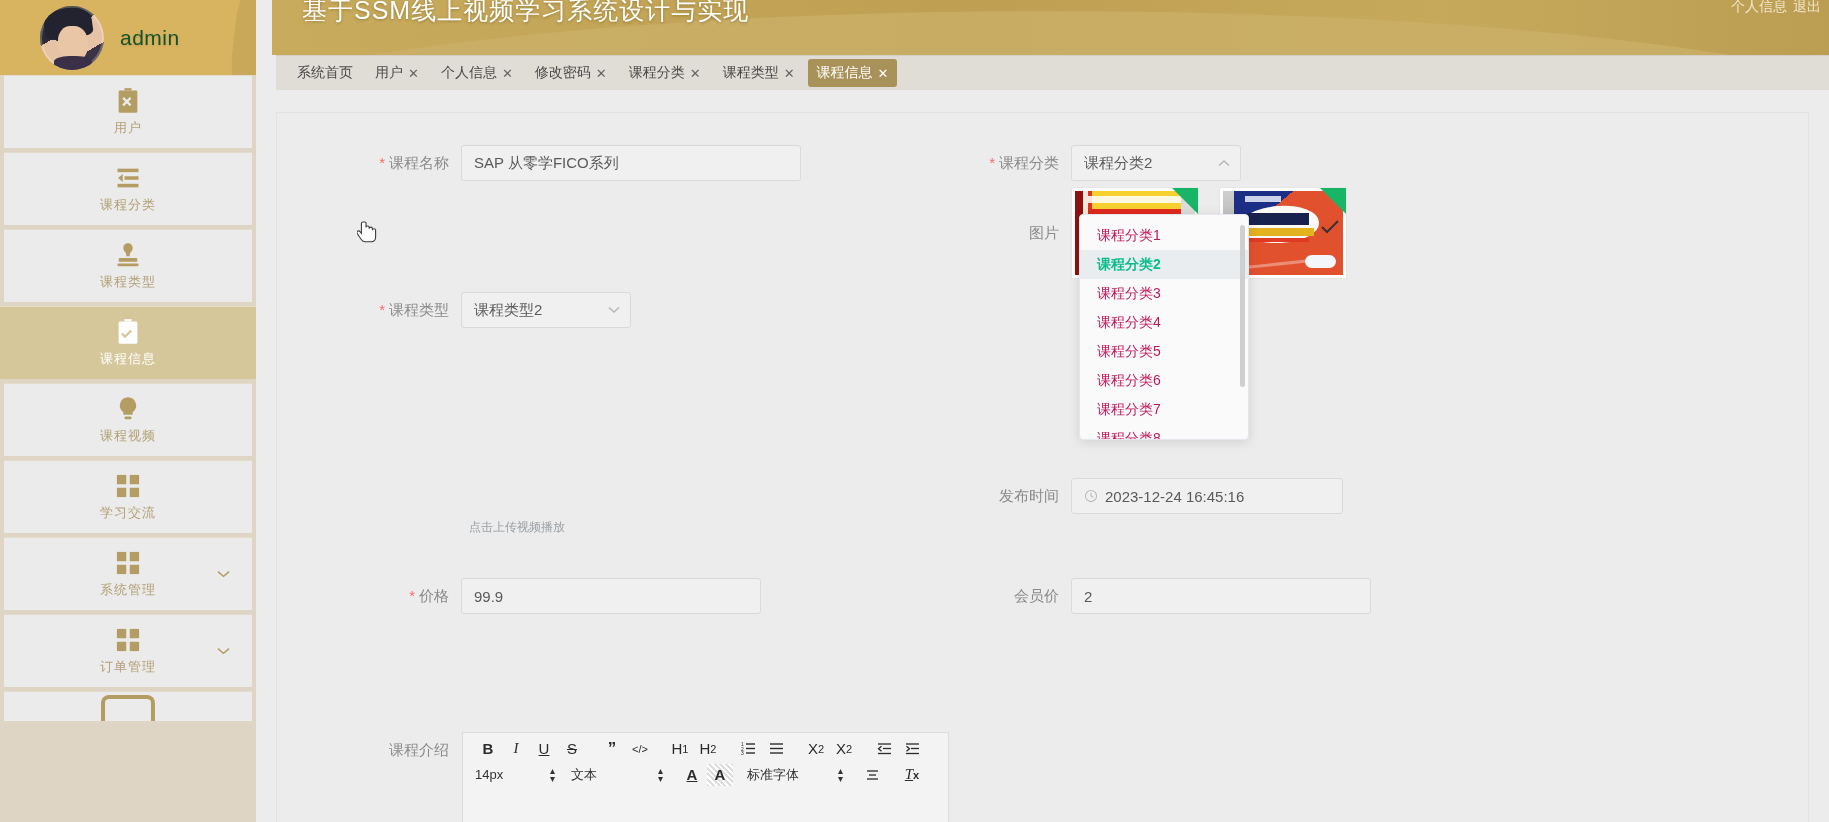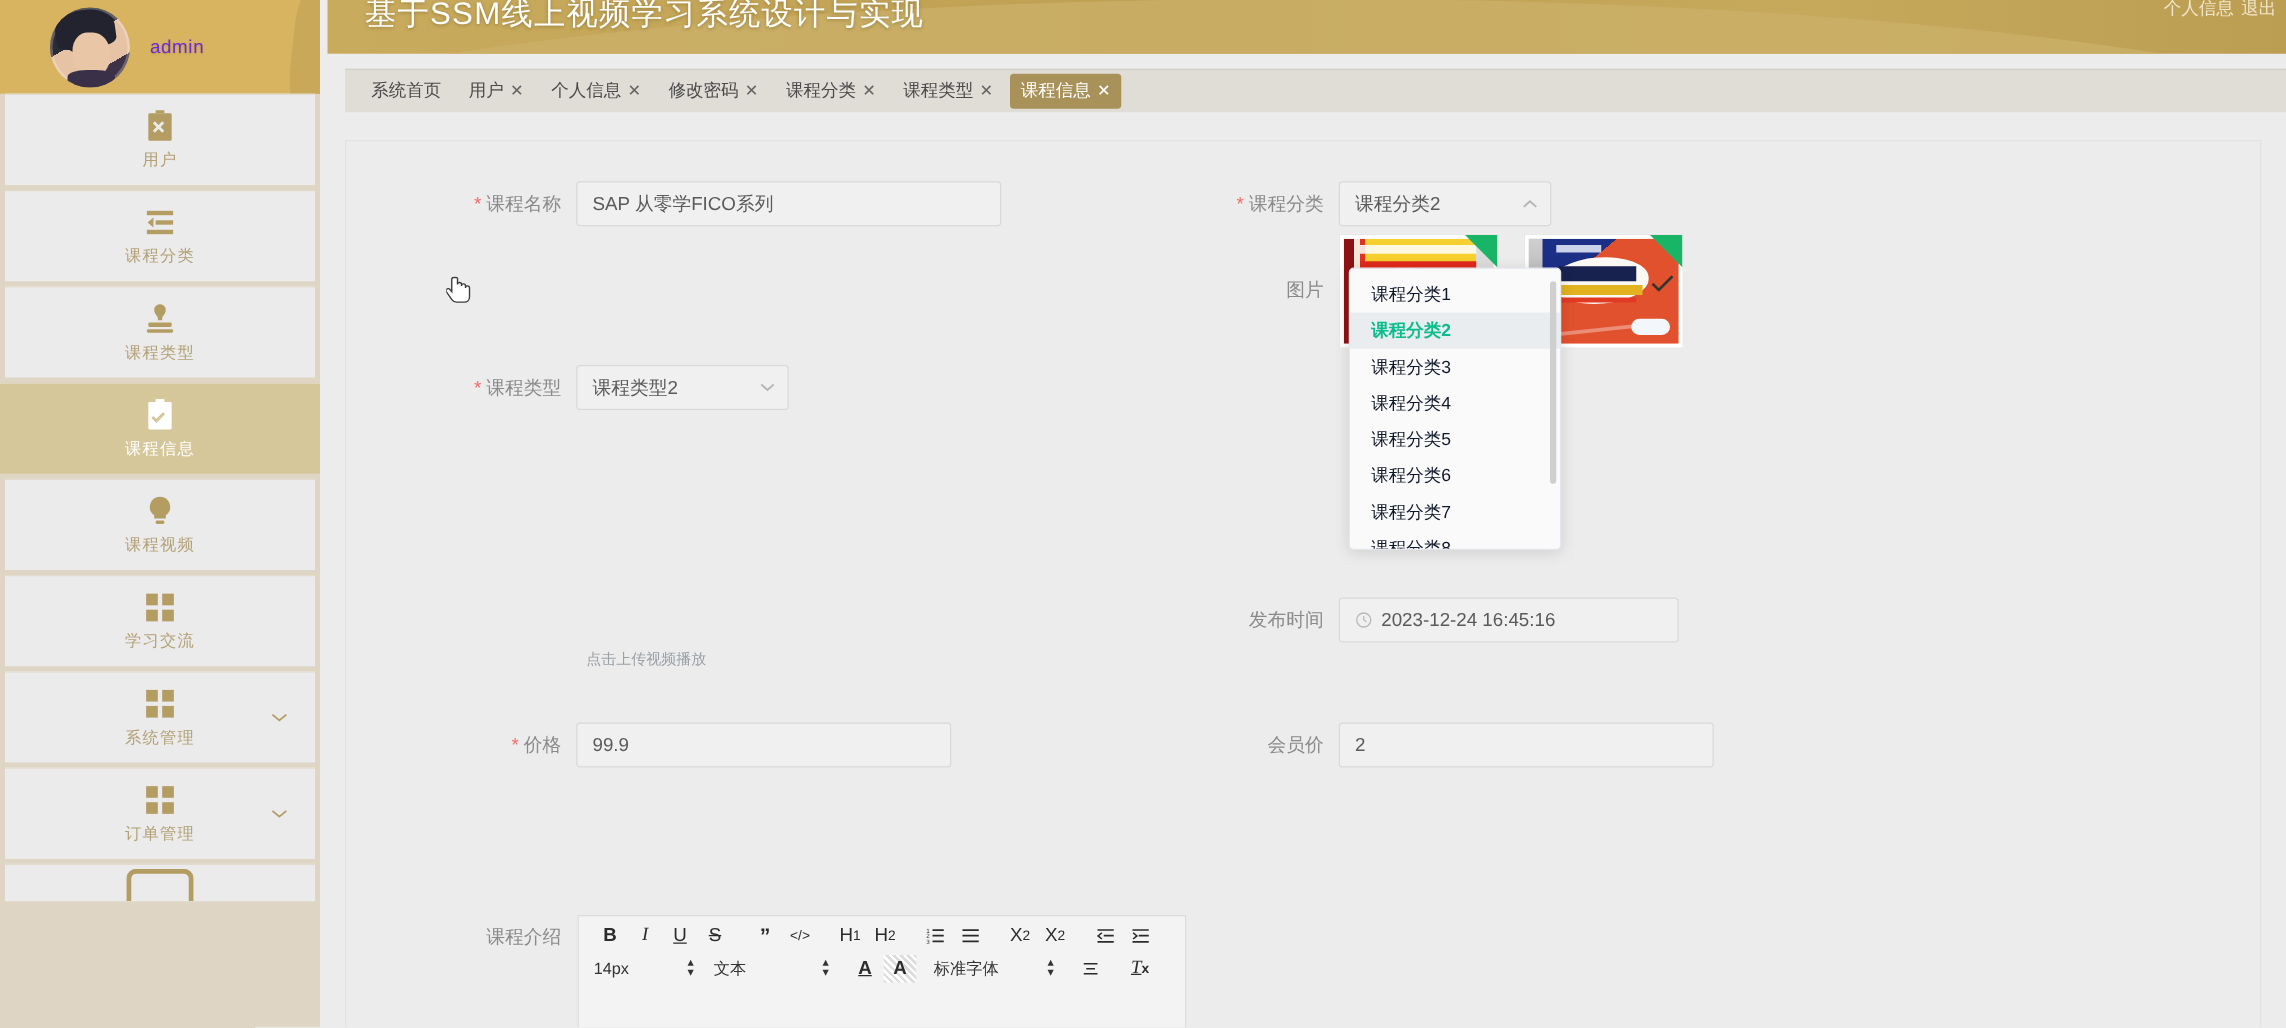--- a/index.html
+++ b/index.html
@@ -50,21 +50,21 @@
   }
   #avatar .face{
     position:absolute; left:18px; top:20px; width:30px; height:36px;
     background:#e8c6a6; border-radius: 40% 46% 46% 50%;
   }
   #avatar .neck{
     position:absolute; left:14px; bottom:0; width:38px; height:14px;
     background:#3a3048; border-radius: 40% 40% 0 0;
   }
   #user-name {
-    margin-left: 16px; color: #6d28d9; font-size: 15px; letter-spacing: .5px;
+    margin-left: 16px; color: #14532d; font-size: 21px; letter-spacing: .5px;
     text-shadow: 0 1px 2px rgba(0,0,0,.15);
     position: relative; z-index: 2;
   }
 
   .nav-item {
     position: relative;
     height: 73px;
     margin: 0 4px 4px 4px;
     background: #ebebeb;
     display: flex; flex-direction: column;
@@ -90,22 +90,22 @@
     border-top:1px solid #e3dccd; display:flex; justify-content:center;
     align-items:flex-end; overflow:hidden;
   }
   #nav-partial .stub{
     width:54px;height:26px;border:4px solid #b49d63;border-bottom:none;
     border-radius:8px 8px 0 0;
   }
 
   
   #header {
-    position: absolute; left: 262px; top: 0; right: 0;
-    height: 43px;
+    position: absolute; left: 272px; top: 0; right: 0;
+    height: 55px;
     background: linear-gradient(90deg,#c9ab5d 0%, #bfa052 45%, #c7a95c 75%, #bb9e52 100%);
     overflow: hidden;
   }
   #header::after{
     content:"";
     position:absolute; left:-10%; bottom:-96px; width:120%; height:140px;
     background:#cbb06a;
     border-radius: 50% 50% 0 0 / 100% 100% 0 0;
     opacity:.75;
   }
@@ -217,21 +217,21 @@
   }
   #dropdown::before{
     content:""; position:absolute; left:38px; top:-6px;
     width:11px; height:11px; background:#fafafa;
     border-left:1px solid #e4e7ed; border-top:1px solid #e4e7ed;
     transform: rotate(45deg);
   }
   .dd-list { padding-top:6px; }
   .dd-item {
     height: 29px; line-height:29px;
-    font-size:14px; color:#0f172a;
+    font-size:14px; color:#be185d;
     padding-left: 17px; cursor:pointer; white-space:nowrap;
   }
   .dd-item.selected { color:#0bbd8c; font-weight:bold; }
   .dd-item.hovered { background:#e9edf0; }
   #dd-scroll {
     position:absolute; right:3px; top:10px; width:5px; height:162px;
     background:#cfcfcf; border-radius:3px;
   }
   #dd-cursor { position:absolute; left:80px; top:108px; width:22px; height:26px; z-index:45; }
 

